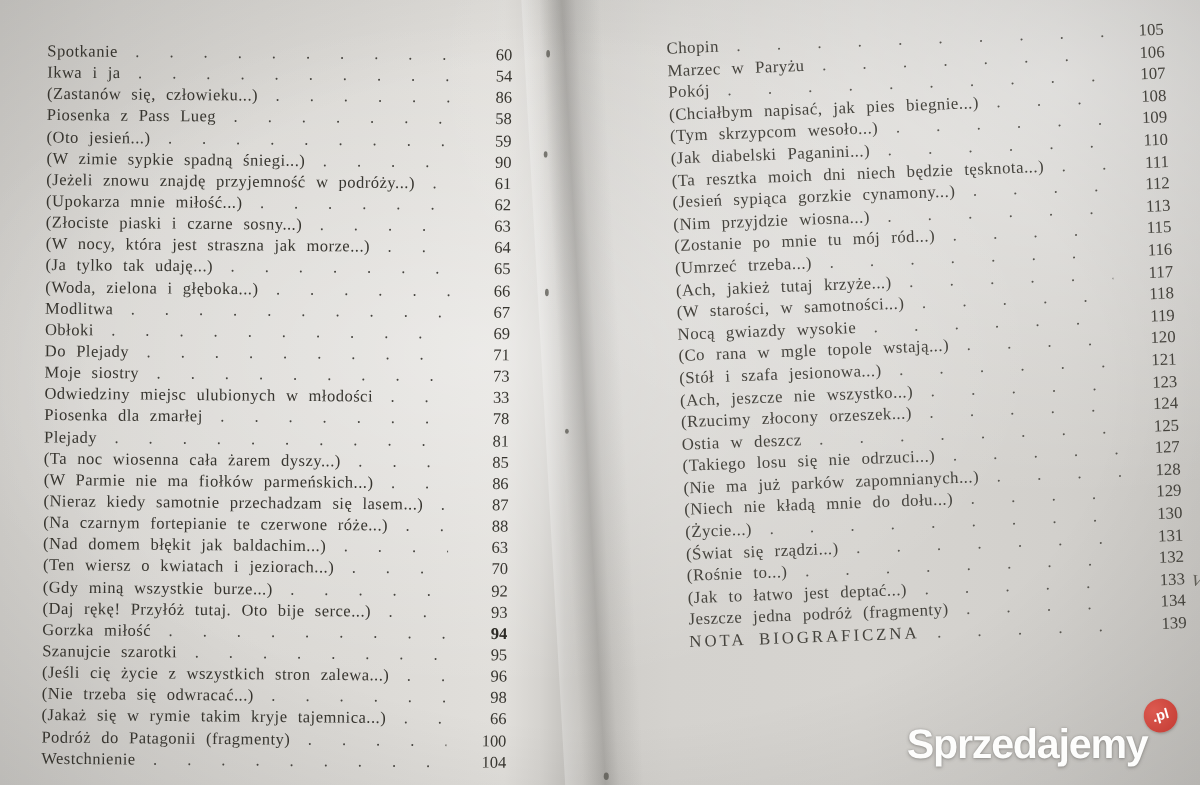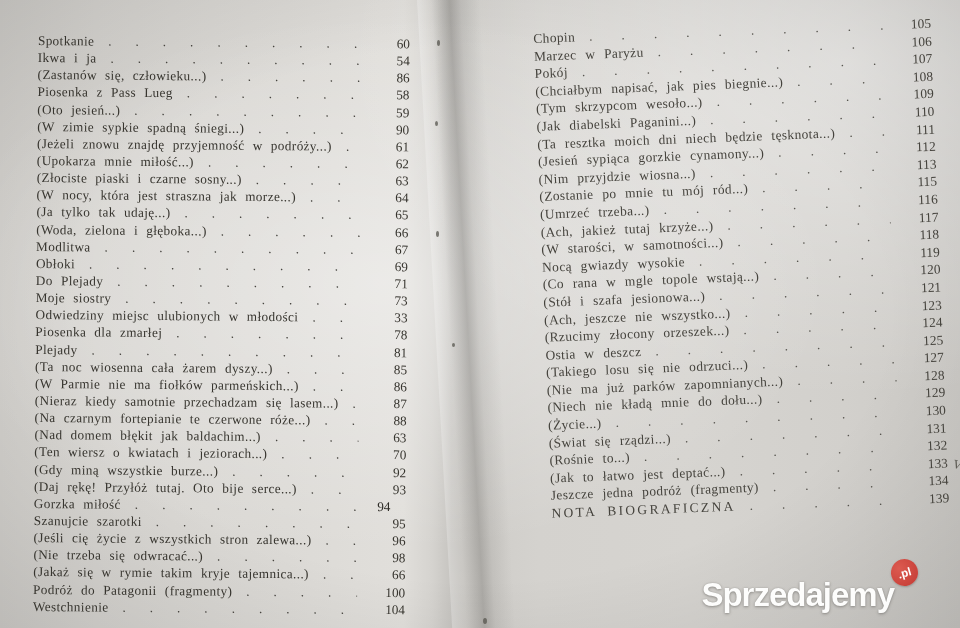--- a/index.html
+++ b/index.html
@@ -23,27 +23,27 @@
   .toc.right{left:533px;top:31px;width:398px;transform:rotate(-2.2deg);transform-origin:0 0;color:#45433d;}
   .row{display:flex;align-items:baseline;white-space:nowrap;}
   .toc.left  .row{height:17.15px;font-size:13.2px;word-spacing:4.5px;}
   .toc.right .row{height:17.6px;font-size:13.4px;word-spacing:5px;}
   .row .title{flex:0 0 auto;letter-spacing:0.4px;}
   .row.spaced .title{letter-spacing:2.4px;}
   .row .dots{flex:1 1 auto;overflow:hidden;padding-left:14px;white-space:nowrap;}
   .toc.left  .dots{letter-spacing:24px;color:#46443f;}
   .toc.right .dots{letter-spacing:29px;color:#57554f;}
   .row .num{flex:0 0 auto;width:44px;text-align:right;margin-left:4px;}
-  .row .num.bold{font-weight:400;color:#2c2a25;text-align:center;}
+  .row .num.bold{font-weight:700;color:#2c2a25;}
   .row .mark{
     flex:0 0 auto;width:0;overflow:visible;color:#5f5d56;font-size:13px;
     transform:translate(5px,1px) rotate(10deg) skewX(-12deg);display:inline-block;
   }
   .watermark{
-    position:absolute;right:66px;bottom:14px;
+    position:absolute;right:42px;bottom:14px;
     font-family:"Liberation Sans","DejaVu Sans",sans-serif;
   }
   .wm-text{
     font-size:33px;font-weight:700;letter-spacing:-1px;color:#fdfdfc;
     text-shadow:0 1px 3px rgba(70,68,64,0.45), 0 0 1px rgba(90,88,84,0.4);
   }
   .wm-badge{
     position:absolute;right:-24px;top:-17px;width:27px;height:27px;border-radius:50%;
     background:radial-gradient(circle at 35% 30%,#dc5a50,#c9423a 75%);
     color:#ffffff;font-size:11.5px;font-weight:700;

